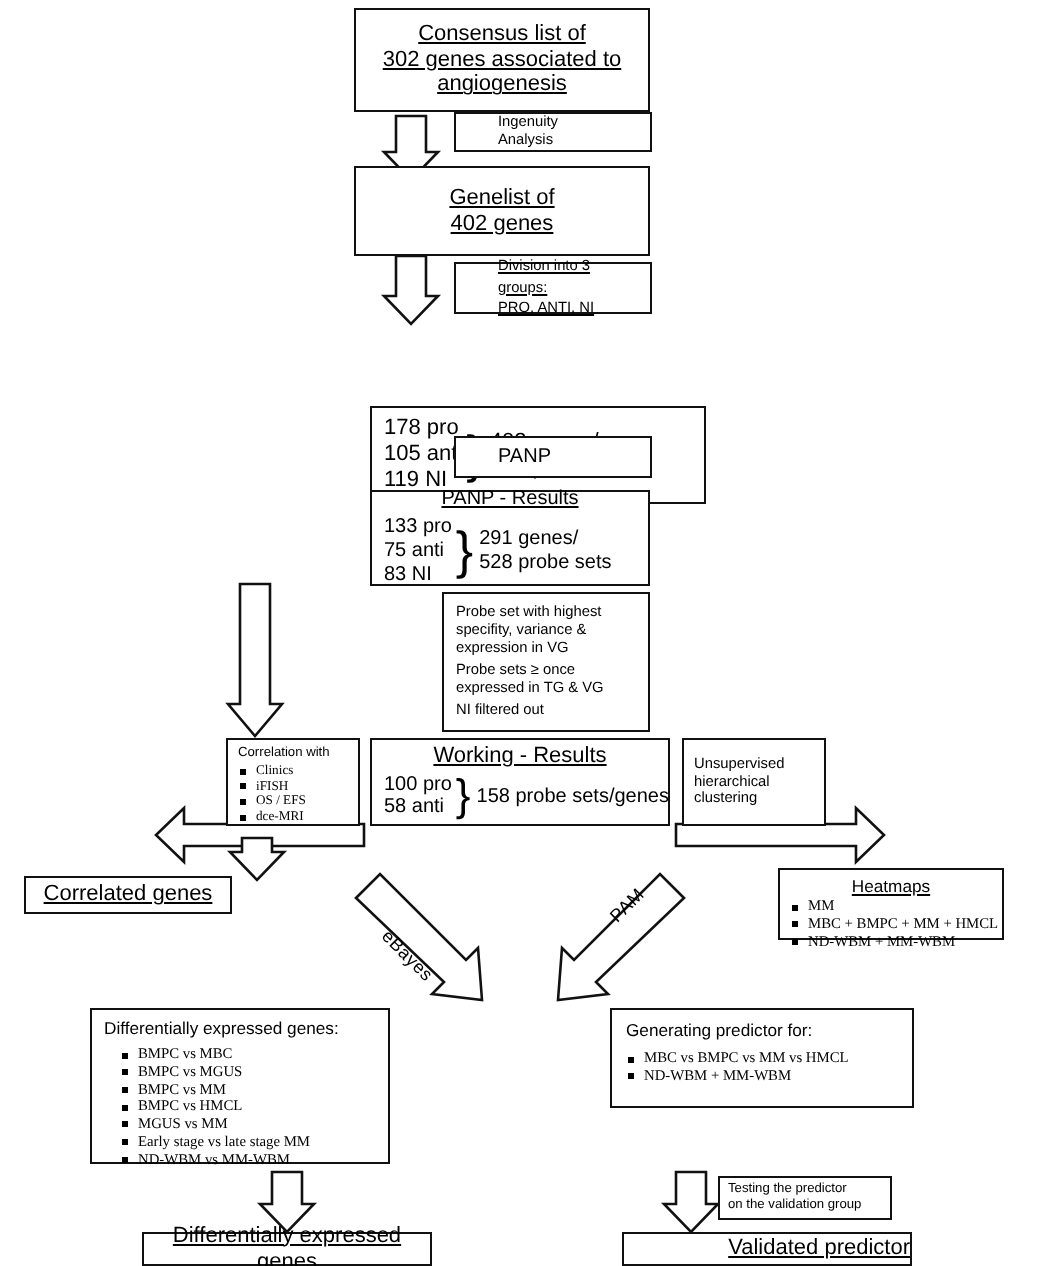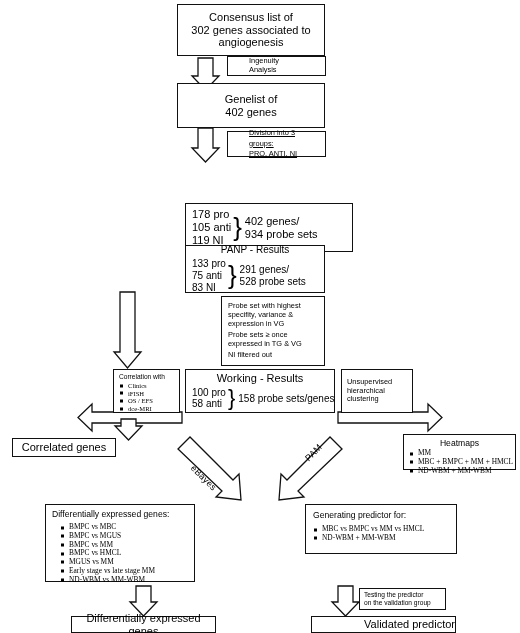--- a/index.html
+++ b/index.html
@@ -8,21 +8,21 @@
     font-family:"Liberation Sans","DejaVu Sans",sans-serif;
     color:#000;
   }
   #canvas{position:absolute;left:0;top:0;width:520px;height:633px;}
   .box{
     position:absolute;box-sizing:border-box;
     border:1.3px solid #111;background:#fff;
     display:flex;flex-direction:column;justify-content:center;
     line-height:1.18;
   }
-  .ctr{text-align:center;}
+  .ctr{text-align:center;text-decoration:underline;}
   .lft{text-align:left;}
   .t11{font-size:11px;}
   .t10{font-size:10px;}
   .t9{font-size:8.6px;}
   .t8{font-size:7.4px;}
   .t7{font-size:6.6px;}
   .pad6{padding:3px 6px;}
   .pad4{padding:2px 21px;}
   ul.bul{margin:0;padding:0;list-style:none;font-family:Liberation Serif, serif;}
   ul.bul li{position:relative;padding-left:9px;white-space:nowrap;}
@@ -95,20 +95,23 @@
     <div class="split">
       <div class="lcol">178 pro
 105 anti
 119 NI</div>
       <div class="brace">}</div>
       <div class="rcol">402 genes/
 934 probe sets</div>
     </div>
   </div>
 
+  <div class="box lft t10 pad4" style="left:227px;top:218px;width:99px;height:21px;">
+    <div>PANP</div>
+  </div>
 
   <div class="box t11" style="left:185px;top:245px;width:140px;height:48px;padding:2px 6px;">
     <div class="ctr hdr" style="font-size:10px">PANP - Results</div>
     <div class="split">
       <div class="lcol t10">133 pro
 75 anti
 83 NI</div>
       <div class="brace">}</div>
       <div class="rcol t10">291 genes/
 528 probe sets</div>
@@ -147,21 +150,21 @@
   <div class="box lft t8" style="left:341px;top:369px;width:72px;height:44px;padding:3px 5px;">
     <div style="white-space:pre-line">Unsupervised
 hierarchical
 clustering</div>
   </div>
 
   <div class="box ctr t11" style="left:12px;top:438px;width:104px;height:19px;">
     <div>Correlated genes</div>
   </div>
 
-  <div class="box t8" style="left:403px;top:434px;width:113px;height:36px;padding:3px 5px;justify-content:flex-start;">
+  <div class="box t8" style="left:389px;top:434px;width:113px;height:36px;padding:3px 5px;justify-content:flex-start;">
     <div class="ctr t9" style="margin-bottom:1px">Heatmaps</div>
     <ul class="bul">
       <li>MM</li>
       <li>MBC + BMPC + MM + HMCL</li>
       <li>ND-WBM + MM-WBM</li>
     </ul>
   </div>
 
   <div class="box t9" style="left:45px;top:504px;width:150px;height:78px;padding:4px 6px;justify-content:flex-start;">
     <div style="margin-bottom:4px">Differentially expressed genes:</div>

